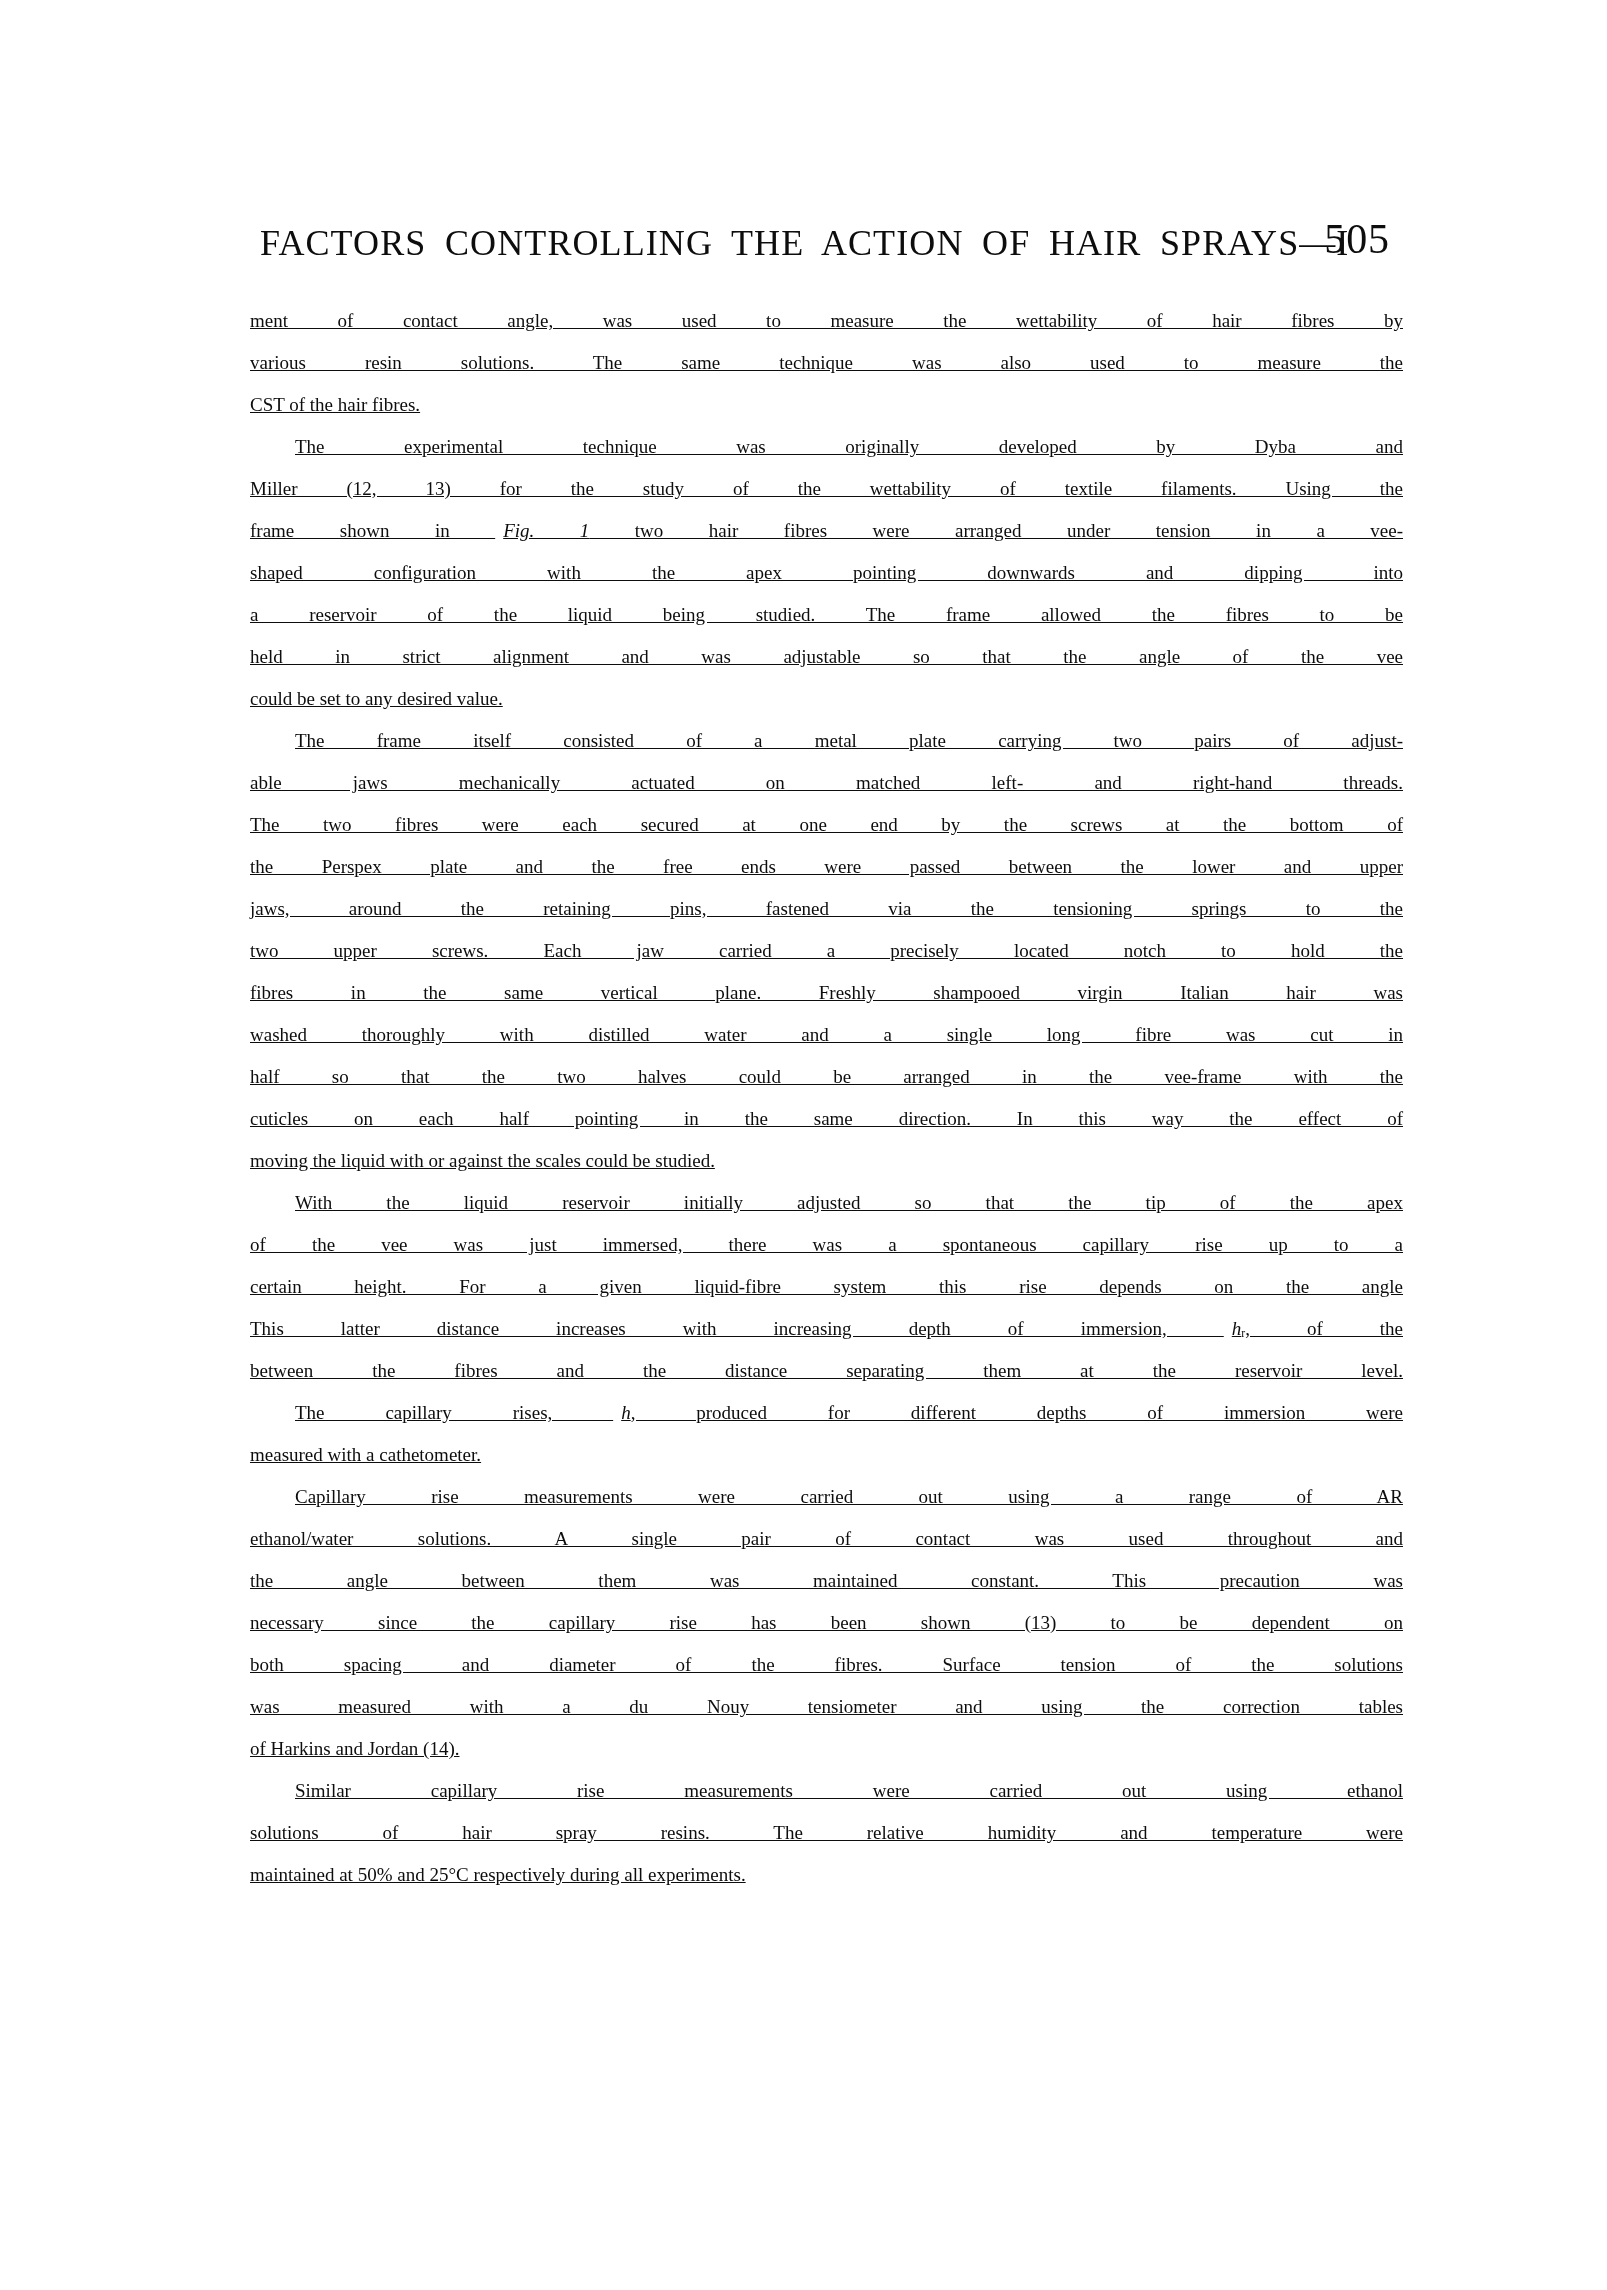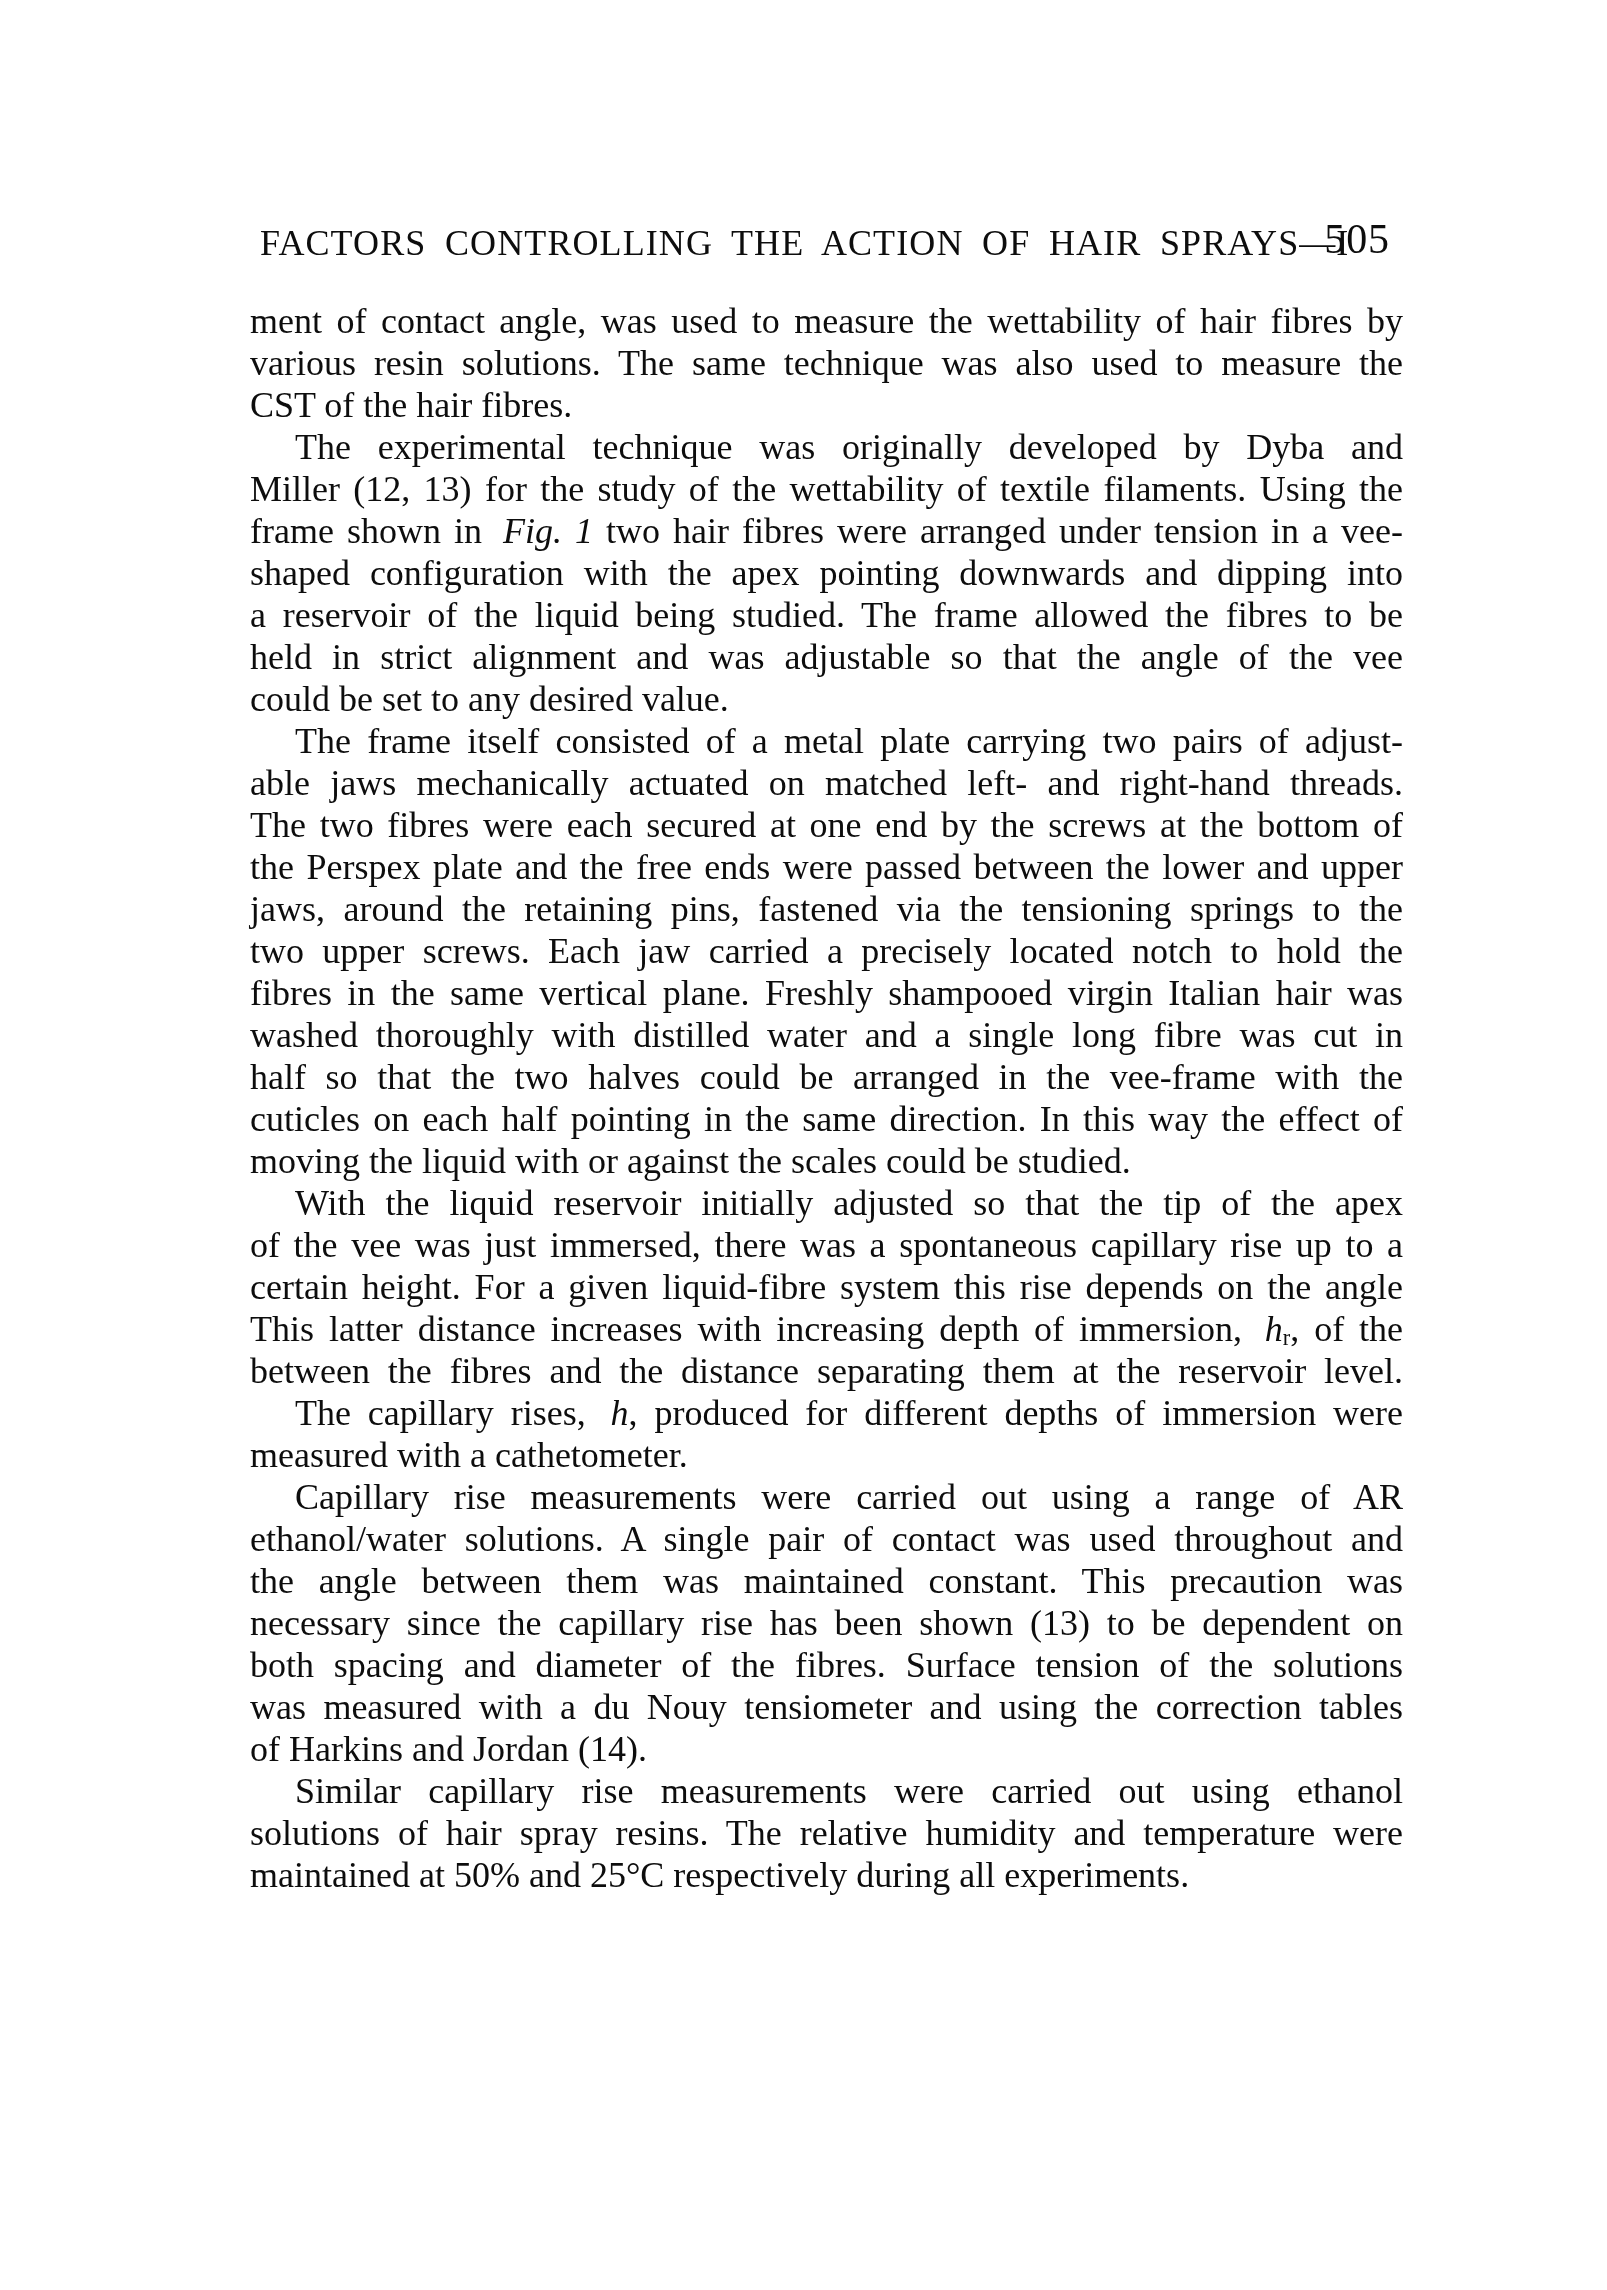--- a/index.html
+++ b/index.html
@@ -32,22 +32,23 @@
   }
   .page-number {
     position: absolute;
     right: 13px; top: 0;
     font-size: 42px;
     letter-spacing: 0.9px;
   }
   .article-body {
     position: absolute;
     top: 300px; left: 250px; width: 1153px;
-    font-size: 36px;
+    font-size: 19px;
     line-height: 42px;
+    text-decoration: underline;
   }
   .paragraph { margin: 0; padding: 0; }
   .line {
     text-align: justify;
     text-align-last: justify;
   }
   .line.last { text-align-last: left; }
   .line.indent { text-indent: 45px; }
   .line i { font-style: italic; margin-left: 8px; }
   .line sub {

